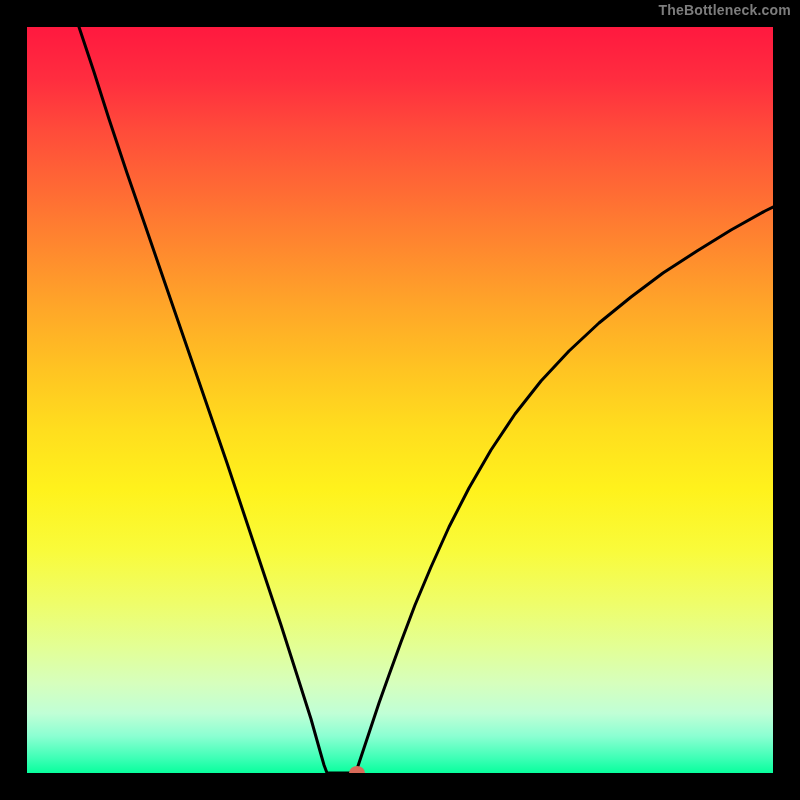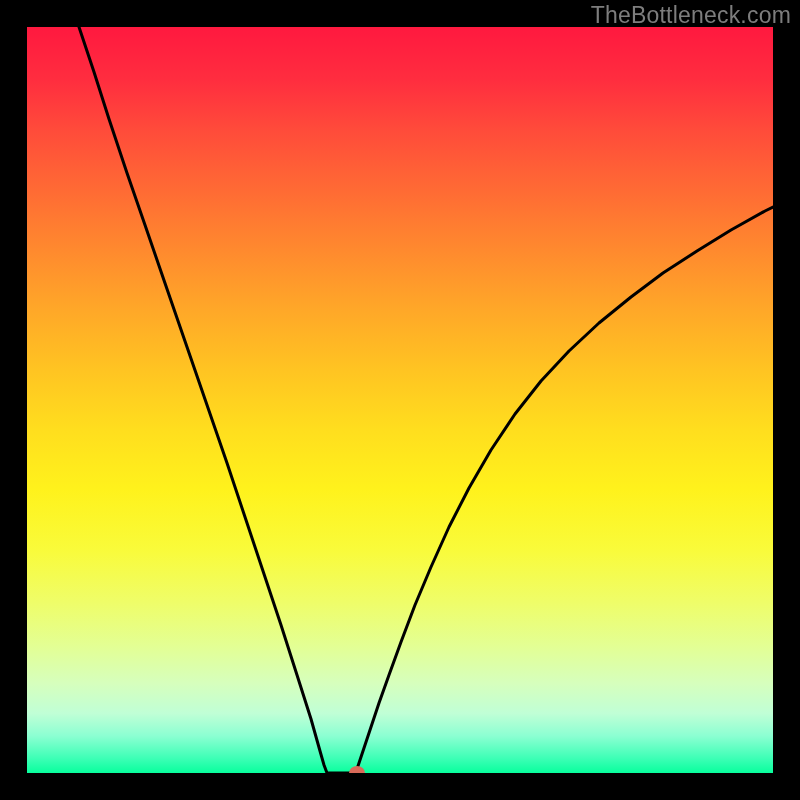--- a/index.html
+++ b/index.html
@@ -48,22 +48,22 @@
     position: absolute;
     left: 0; top: 0;
     width: 100%;
     height: 100%;
   }
   .watermark {
     position: absolute;
     top: 2px;
     right: 9px;
     color: #7d7d7d;
-    font-size: 23px;
-    font-weight: 400;
+    font-size: 14px;
+    font-weight: 700;
     letter-spacing: 0.2px;
     user-select: none;
   }
 </style>
 </head>
 <body>
 
 <div class="stage">
   <div class="watermark">TheBottleneck.com</div>
   <div class="plot">

